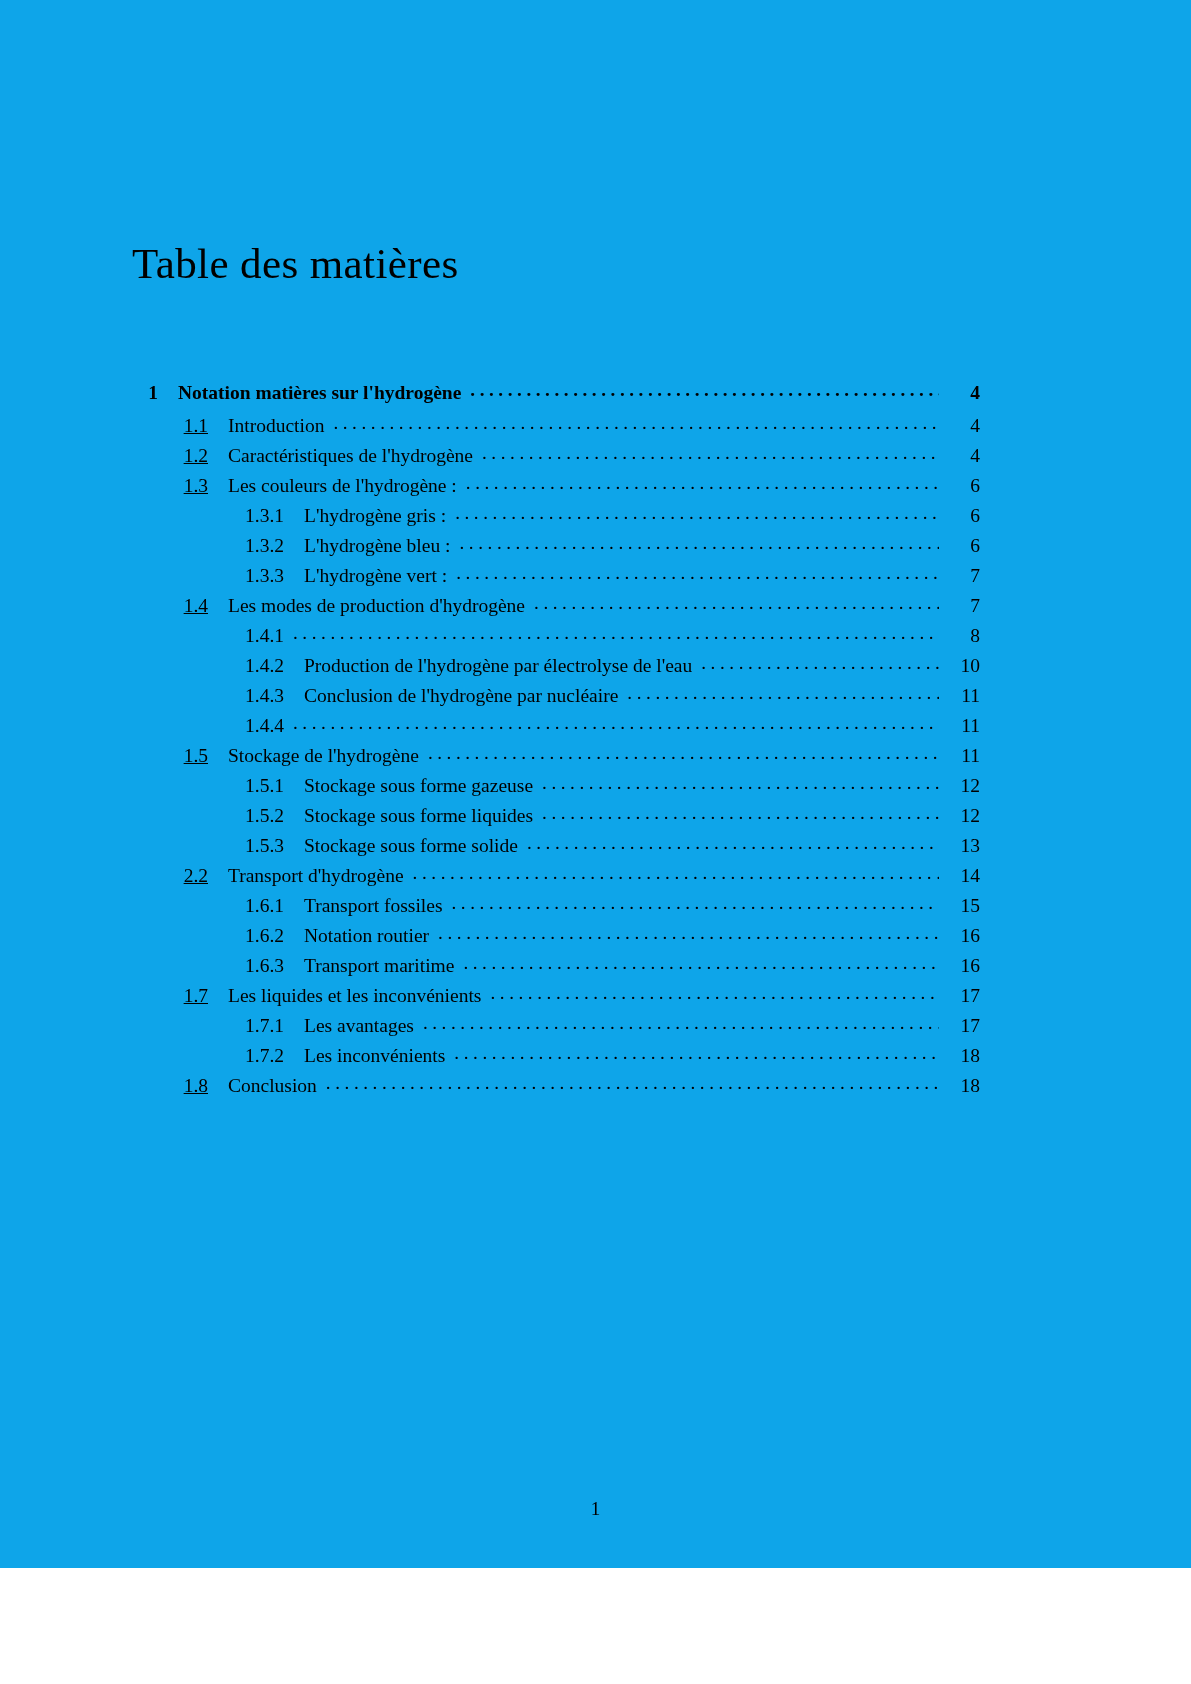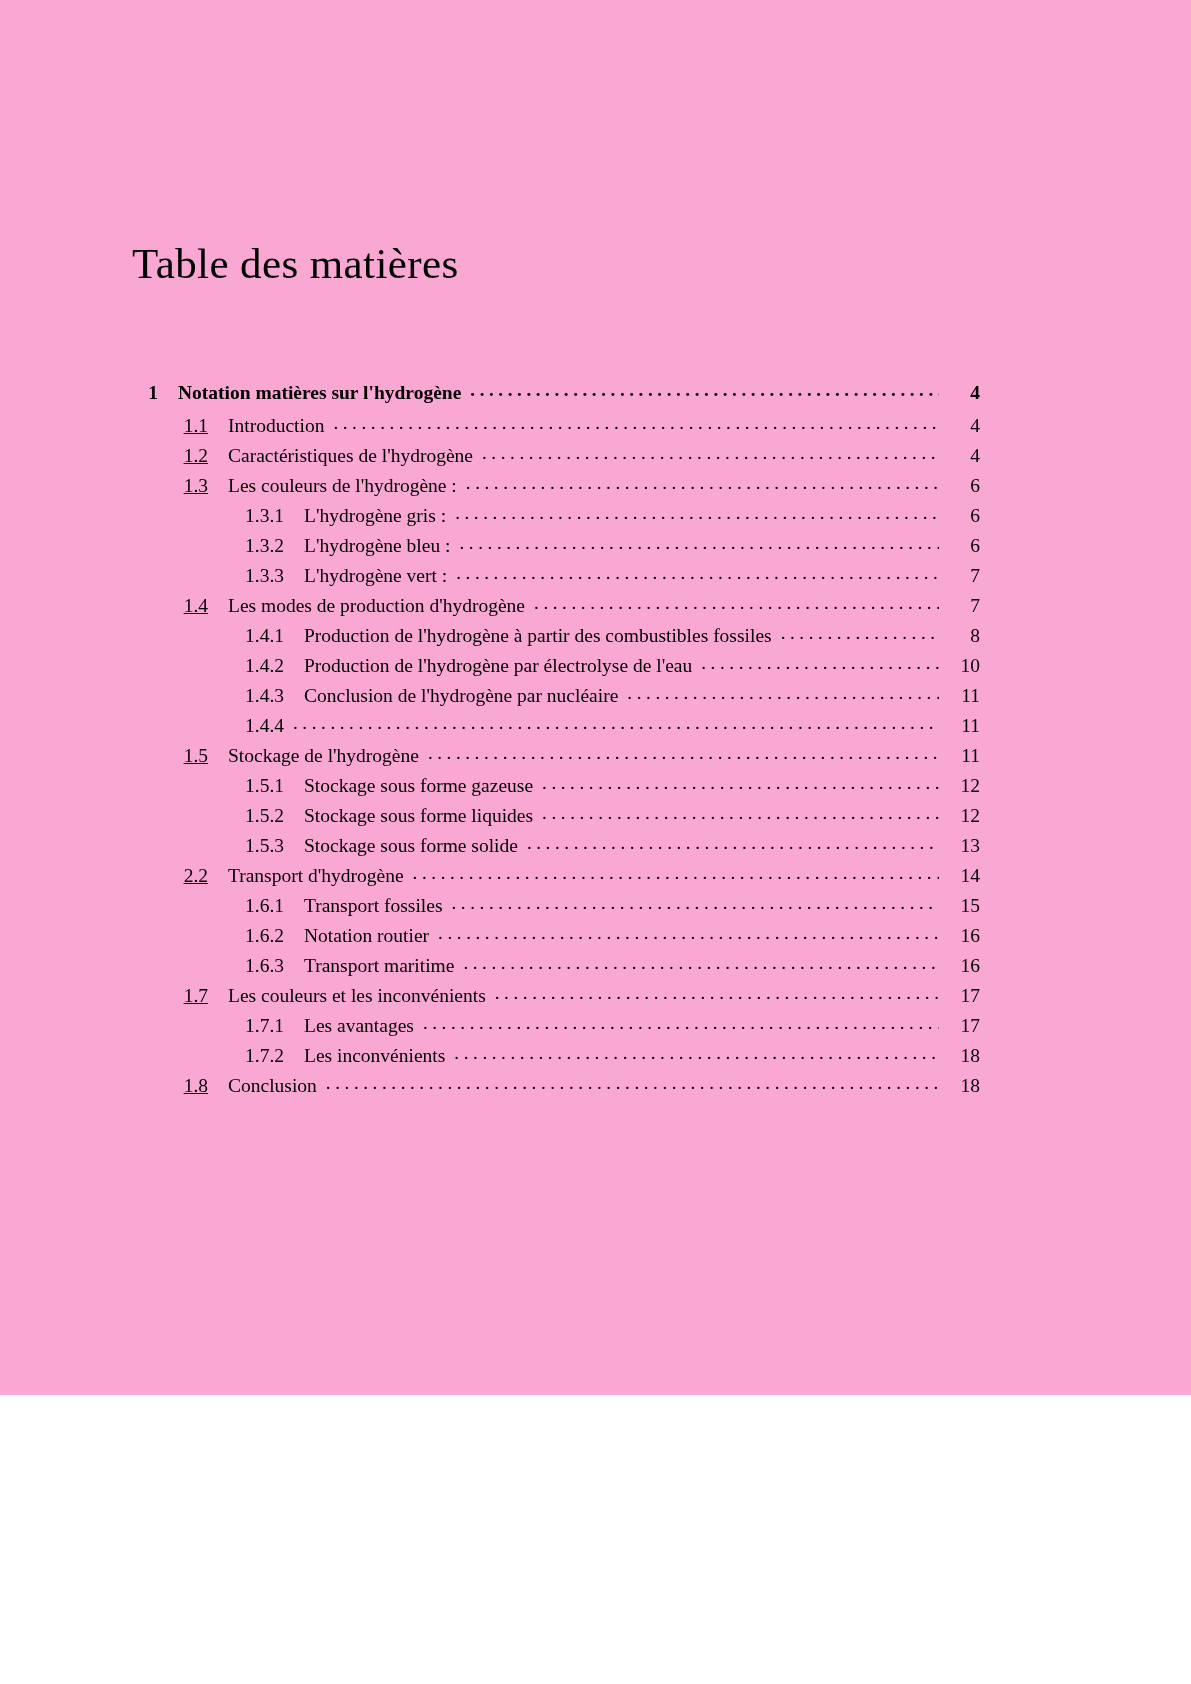--- a/index.html
+++ b/index.html
@@ -3,22 +3,22 @@
 <meta charset="utf-8">
 <style>
   html, body {
     margin: 0;
     padding: 0;
     background: #ffffff;
   }
   .page {
     position: relative;
     width: 1191px;
-    height: 1395px;
-    background: #f9a8d4;
+    height: 1568px;
+    background: #0ea5e9;
     font-family: "Liberation Serif", "DejaVu Serif", serif;
     color: #000000;
     overflow: hidden;
   }
   .content {
     position: absolute;
     left: 132px;
     top: 240px;
     width: 860px;
   }
@@ -136,21 +136,20 @@
           <span class="pageno">7</span>
         </div>
         <div class="toc-row lvl2">
           <span class="num">1.4</span>
           <span class="label">Les modes de production d'hydrogène</span>
           <span class="dots">........................................................................................................................</span>
           <span class="pageno">7</span>
         </div>
         <div class="toc-row lvl3">
           <span class="num">1.4.1</span>
-          <span class="label">Production de l'hydrogène à partir des combustibles fossiles</span>
           <span class="dots">........................................................................................................................</span>
           <span class="pageno">8</span>
         </div>
         <div class="toc-row lvl3">
           <span class="num">1.4.2</span>
           <span class="label">Production de l'hydrogène par électrolyse de l'eau</span>
           <span class="dots">........................................................................................................................</span>
           <span class="pageno">10</span>
         </div>
         <div class="toc-row lvl3">
@@ -207,21 +206,21 @@
           <span class="pageno">16</span>
         </div>
         <div class="toc-row lvl3">
           <span class="num">1.6.3</span>
           <span class="label">Transport maritime</span>
           <span class="dots">........................................................................................................................</span>
           <span class="pageno">16</span>
         </div>
         <div class="toc-row lvl2">
           <span class="num">1.7</span>
-          <span class="label">Les couleurs et les inconvénients</span>
+          <span class="label">Les liquides et les inconvénients</span>
           <span class="dots">........................................................................................................................</span>
           <span class="pageno">17</span>
         </div>
         <div class="toc-row lvl3">
           <span class="num">1.7.1</span>
           <span class="label">Les avantages</span>
           <span class="dots">........................................................................................................................</span>
           <span class="pageno">17</span>
         </div>
         <div class="toc-row lvl3">

